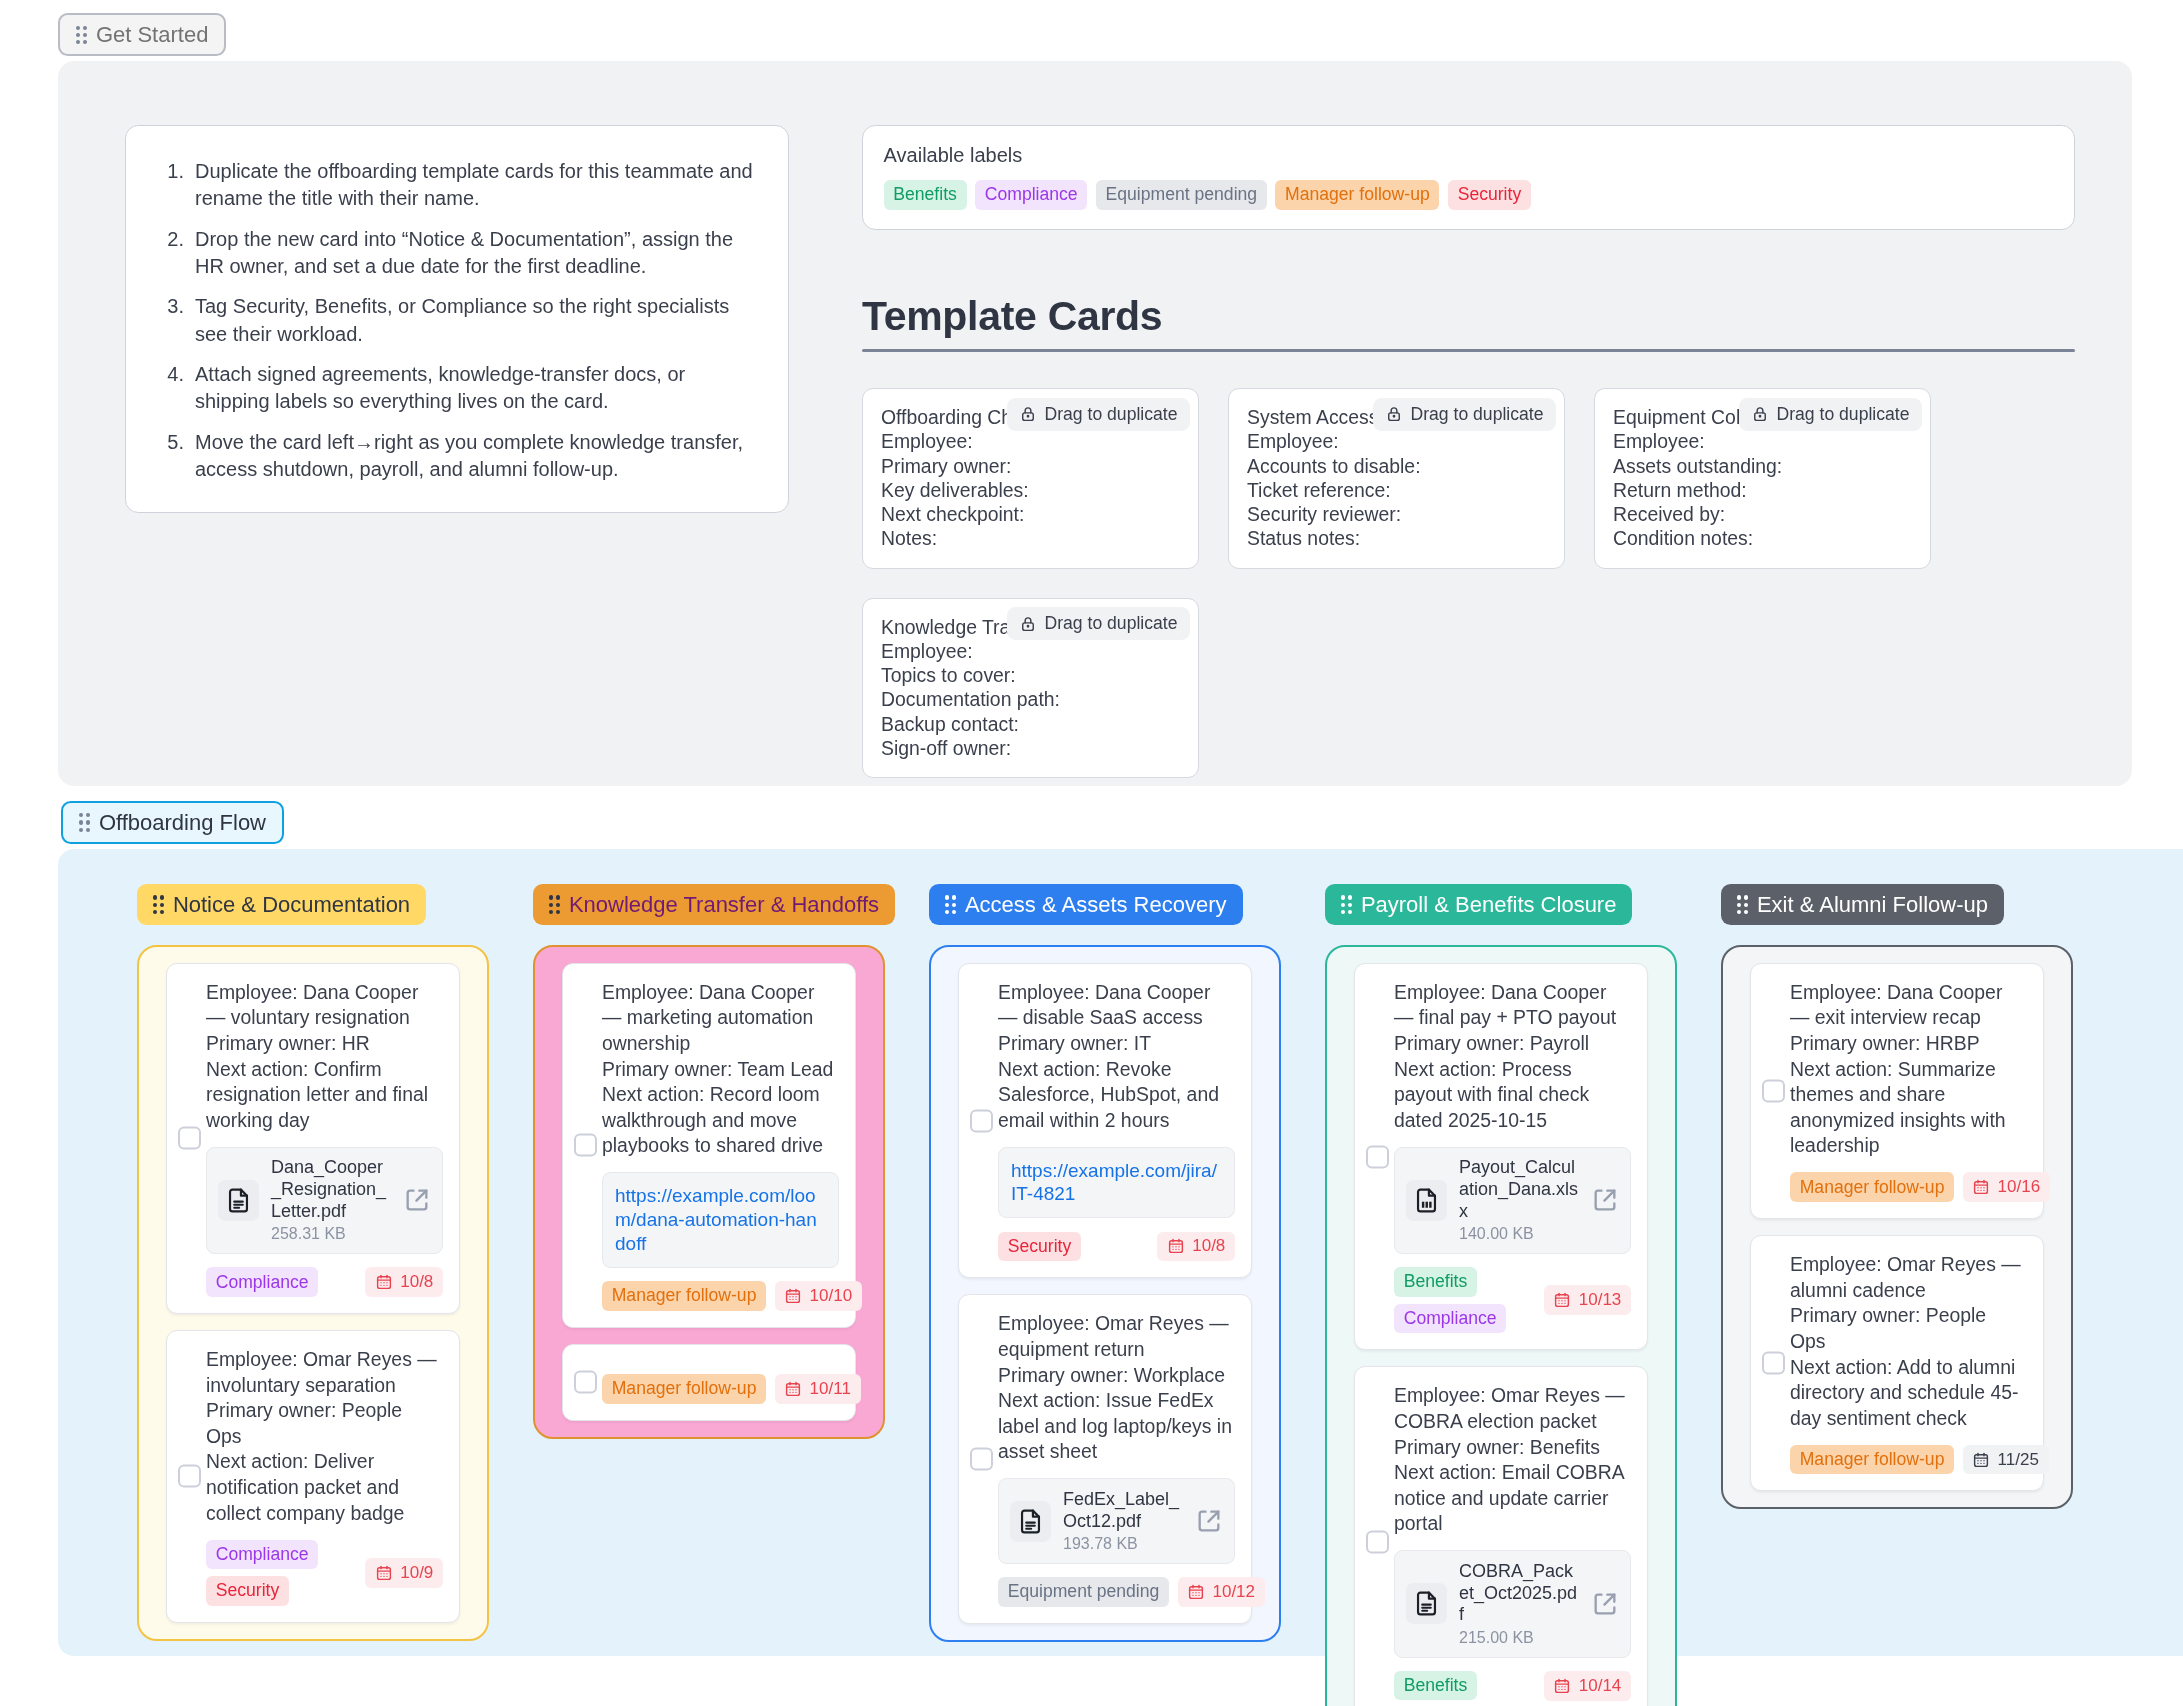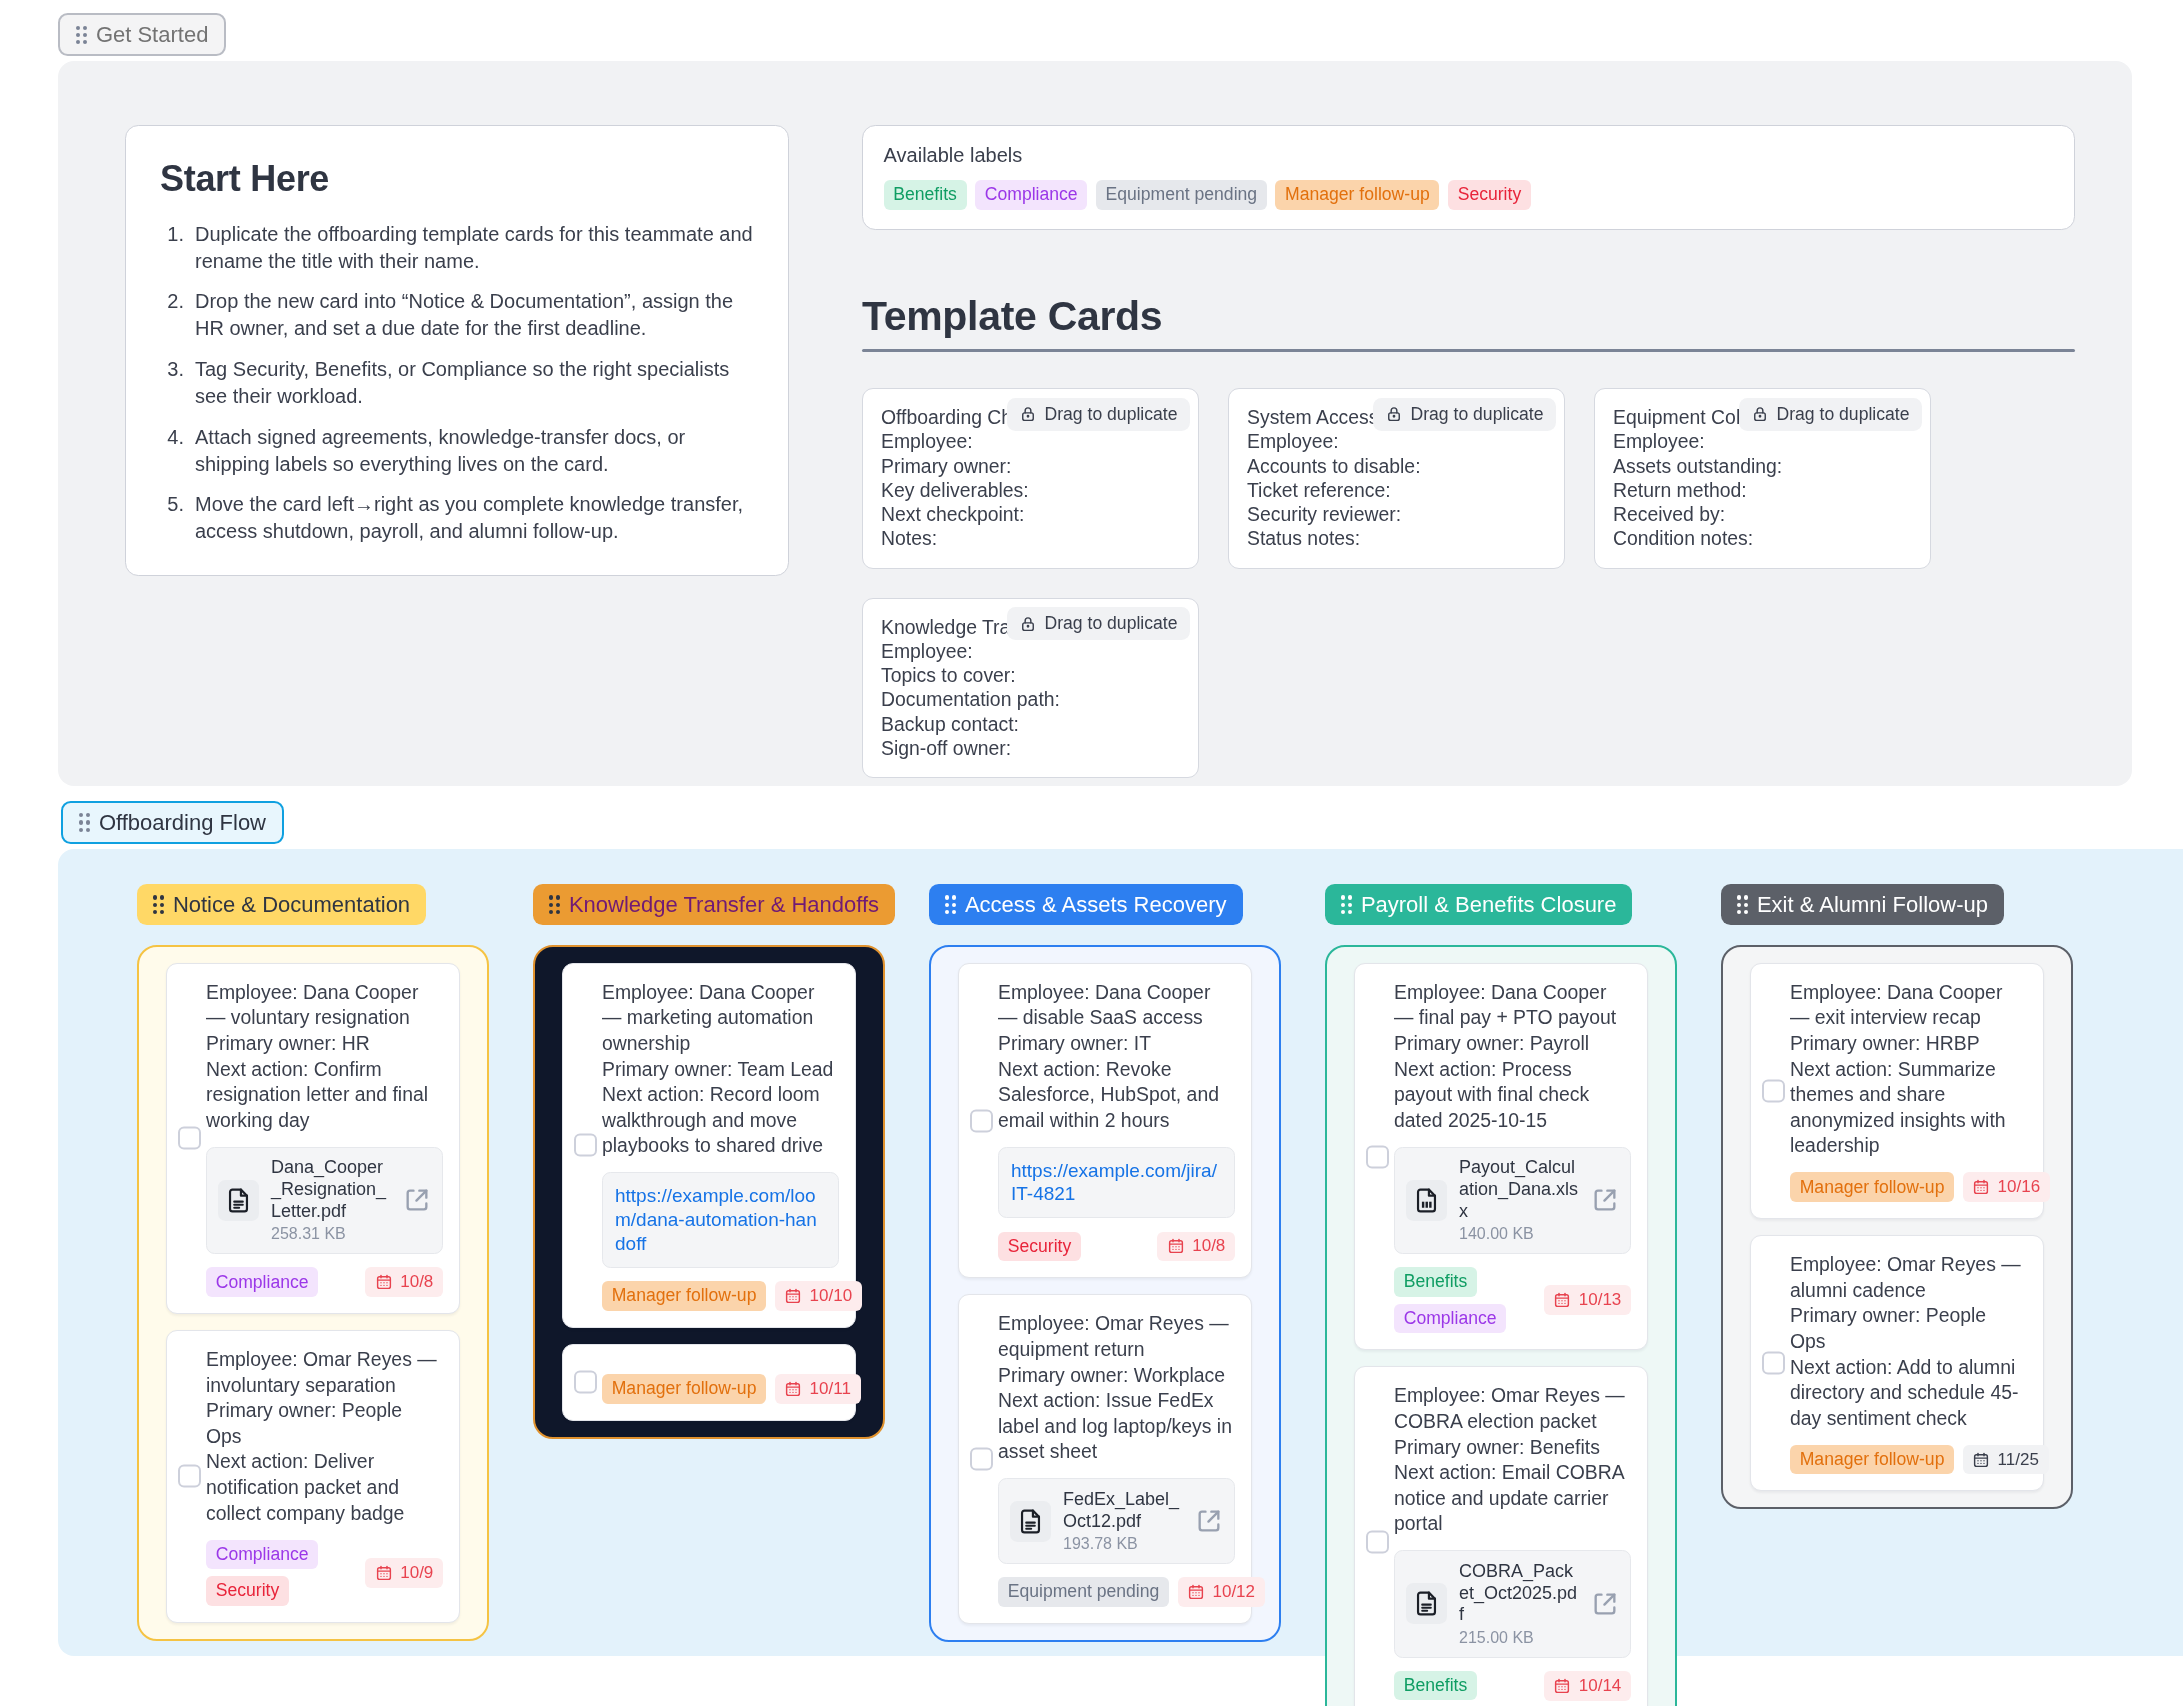--- a/index.html
+++ b/index.html
@@ -295,21 +295,20 @@
         <i></i>
         <i></i>
       </span>
     <span>Get Started</span>
   </div>
 </div>
 
 <div id="get-started-panel">
 
   <div class="start-here-card">
-    <div class="start-here-title">Start Here</div>
     <ol class="start-here-list" id="start-here-list">
         <li>
           <span class="num">1.</span>
           <span class="txt">Duplicate the offboarding template cards for this teammate and rename the title with their name.</span>
         </li>
         <li>
           <span class="num">2.</span>
           <span class="txt">Drop the new card into “Notice &amp; Documentation”, assign the HR owner, and set a due date for the first deadline.</span>
         </li>
         <li>
@@ -529,21 +528,21 @@
       <div class="col"><div class="col-head" style="background: rgb(235, 155, 50); color: #701a75;">
           <span class="dots dark">
             <i></i>
             <i></i>
             <i></i>
             <i></i>
             <i></i>
             <i></i>
           </span>
           <span>Knowledge Transfer &amp; Handoffs</span>
-        </div><div class="col-body" style="background: #0f172a; border-color: rgb(224, 146, 46);">
+        </div><div class="col-body" style="background: #f9a8d4; border-color: rgb(224, 146, 46);">
           <div class="task-card">
             <span class="task-check"></span>
             <div class="task-text">Employee: Dana Cooper — marketing automation ownership
 Primary owner: Team Lead
 Next action: Record loom walkthrough and move playbooks to shared drive</div>
             <div class="linkbox">
               <a href="#">https://example.com/loom/dana-automation-handoff</a>
             </div>
             <div class="card-footer">
             <span class="card-labels">

